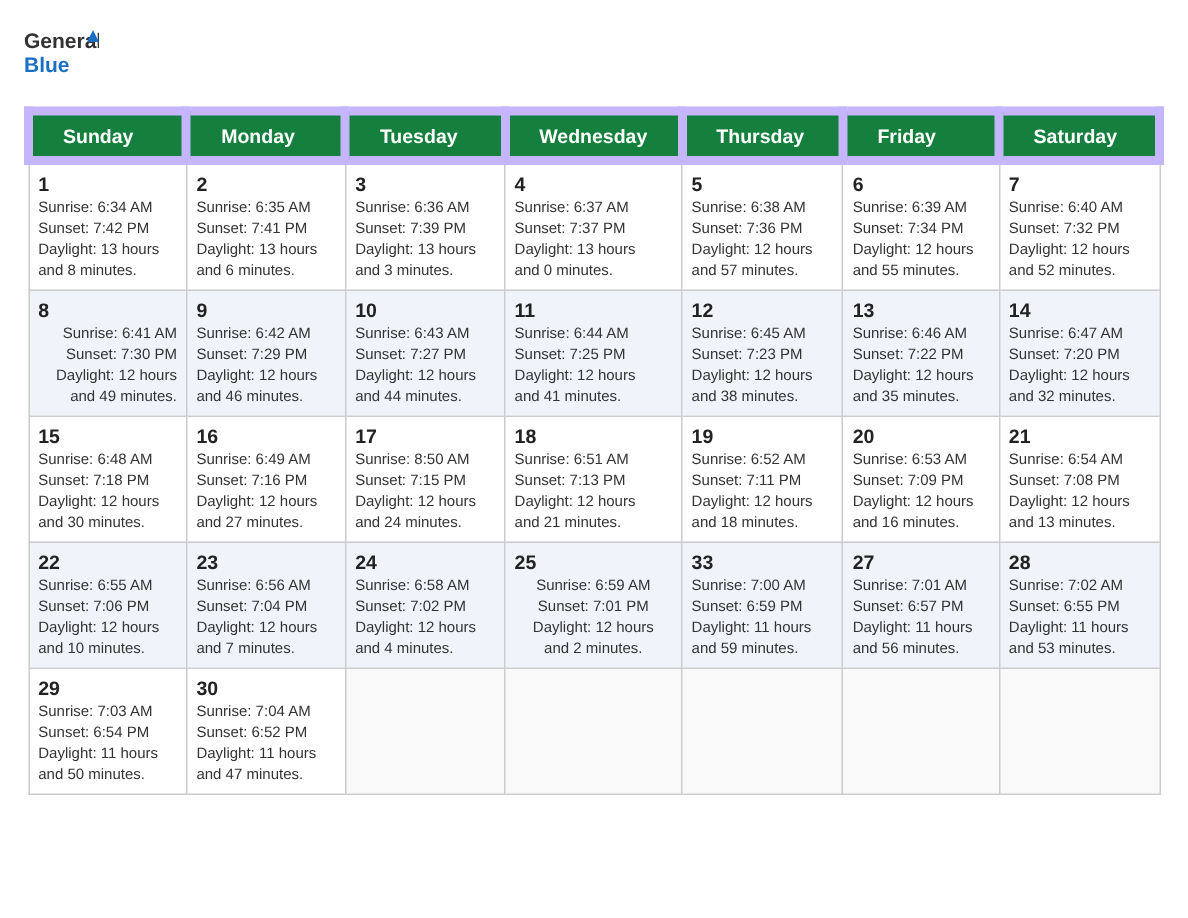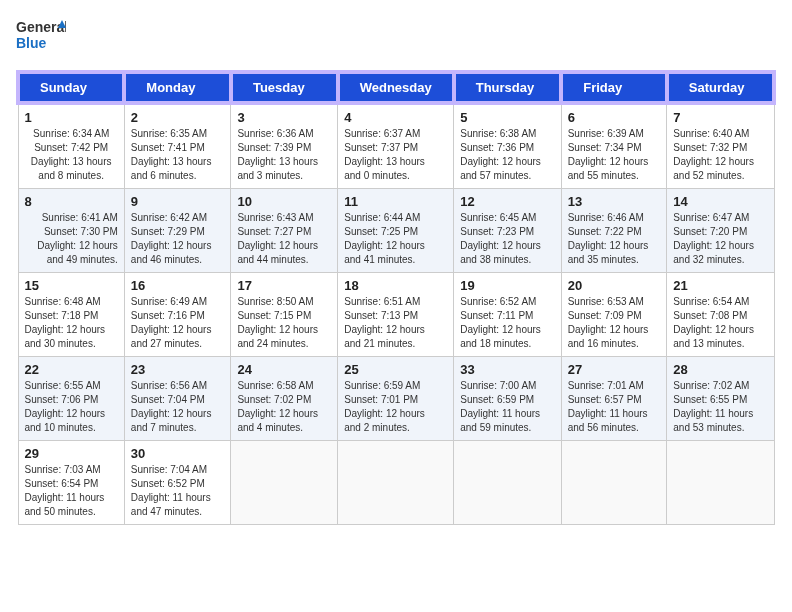--- a/index.html
+++ b/index.html
@@ -32,27 +32,27 @@
     .location-title {
       font-size: 15px;
       color: #555;
     }
     .calendar-table {
       width: 100%;
       border-collapse: collapse;
       font-size: 10.5px;
     }
     .calendar-table th {
-      background-color: #1d4ed8;
+      background-color: #15803d;
       color: #fff;
       text-align: left;
       padding: 6px 20px;
       font-size: 13px;
       font-weight: bold;
-      border: 4px solid #c4b5fd;
+      border: 6px solid #c4b5fd;
     }
     .calendar-table td {
       vertical-align: top;
       padding: 5px 6px;
       border: 1px solid #ccc;
       width: 108px;
       min-height: 70px;
       background: #fff;
     }
     .calendar-table tr:nth-child(even) td {
@@ -100,21 +100,21 @@
         <th>Wednesday</th>
         <th>Thursday</th>
         <th>Friday</th>
         <th>Saturday</th>
       </tr>
   </thead>
   <tbody id="calendar-body">
   <tr>
         <td>
           <span class="day-num">1</span>
-          <div class="day-info" style="white-space: pre-line; text-align: center;">Sunrise: 6:34 AM
+          <div class="day-info" style="white-space: pre-line;">Sunrise: 6:34 AM
 Sunset: 7:42 PM
 Daylight: 13 hours
 and 8 minutes.</div>
         </td>
         <td>
           <span class="day-num">2</span>
           <div class="day-info" style="white-space: pre-line;">Sunrise: 6:35 AM
 Sunset: 7:41 PM
 Daylight: 13 hours
 and 6 minutes.</div>
@@ -274,21 +274,21 @@
         </td>
         <td>
           <span class="day-num">24</span>
           <div class="day-info" style="white-space: pre-line;">Sunrise: 6:58 AM
 Sunset: 7:02 PM
 Daylight: 12 hours
 and 4 minutes.</div>
         </td>
         <td>
           <span class="day-num">25</span>
-          <div class="day-info" style="white-space: pre-line;">Sunrise: 6:59 AM
+          <div class="day-info" style="white-space: pre-line; text-align: center;">Sunrise: 6:59 AM
 Sunset: 7:01 PM
 Daylight: 12 hours
 and 2 minutes.</div>
         </td>
         <td>
           <span class="day-num">33</span>
           <div class="day-info" style="white-space: pre-line;">Sunrise: 7:00 AM
 Sunset: 6:59 PM
 Daylight: 11 hours
 and 59 minutes.</div>

